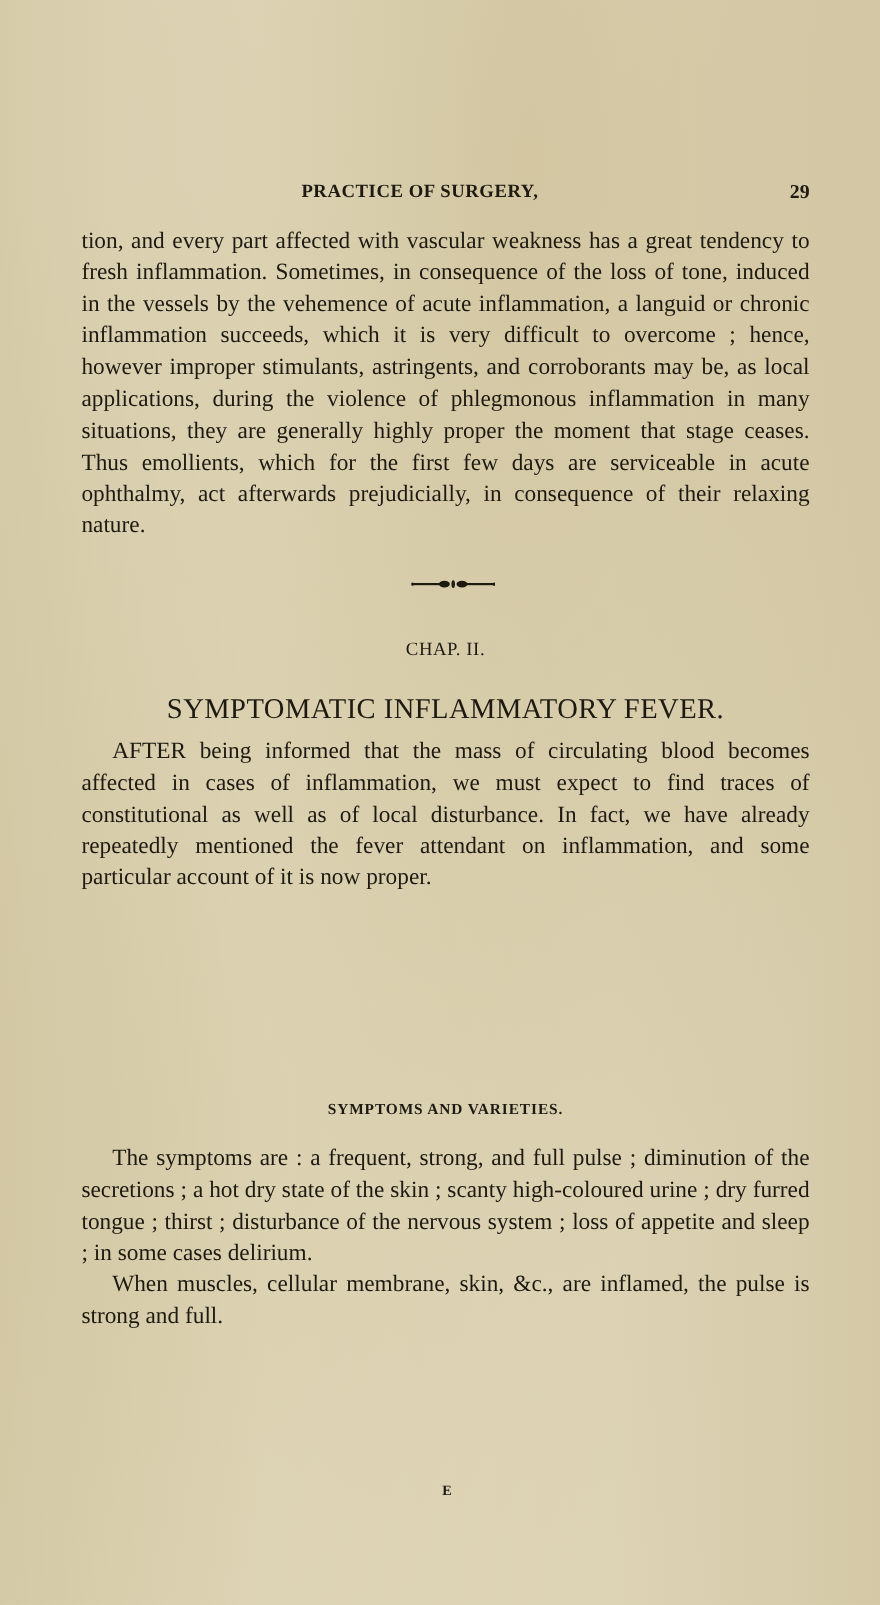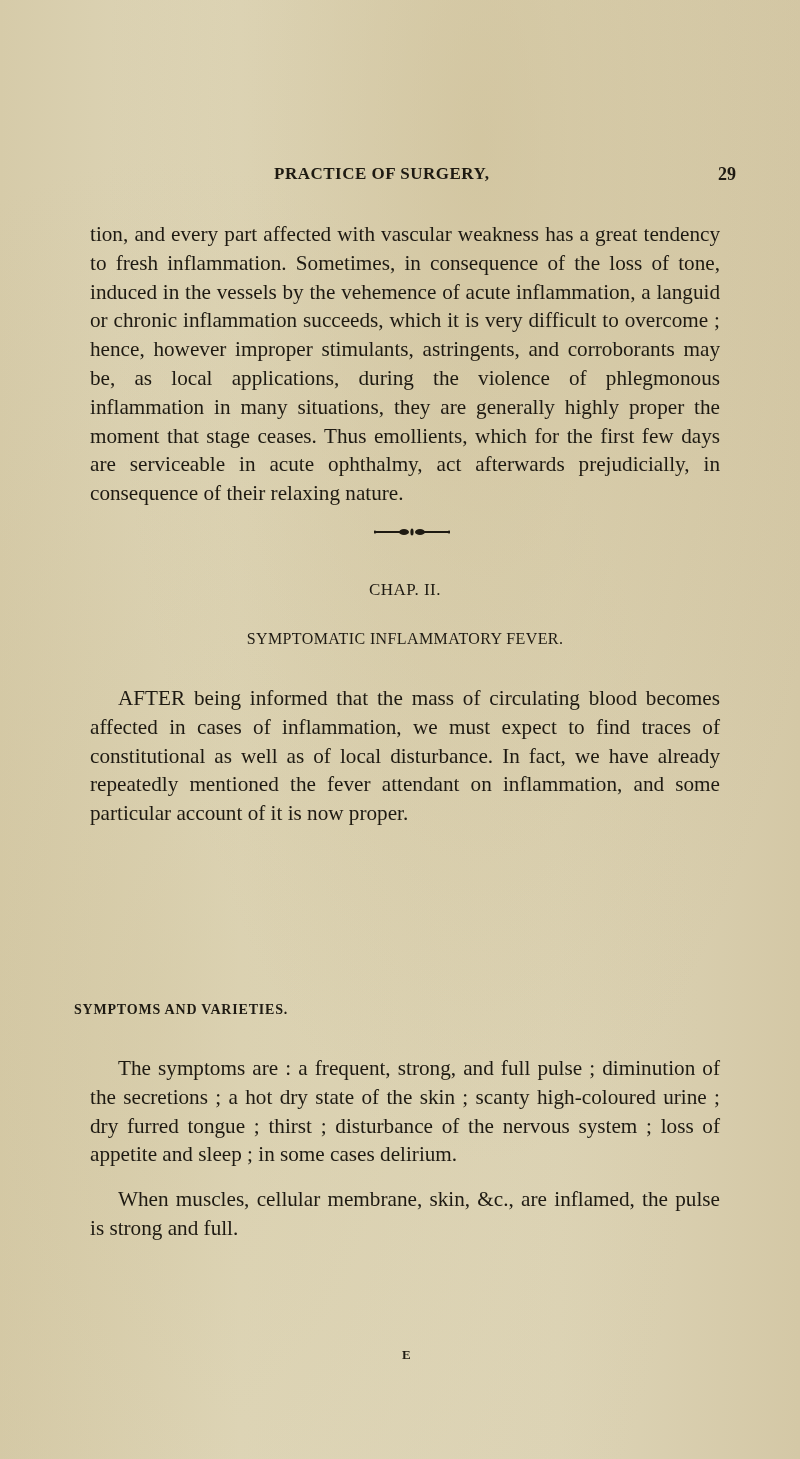--- a/index.html
+++ b/index.html
@@ -49,21 +49,21 @@
   }
   .text-block {
     position: absolute;
     left: 0;
     width: 662px;
     font-size: 21.2px;
     line-height: 28.8px;
     text-align: justify;
   }
   .text-block p {
-    margin: 16px;
+    margin: 0;
   }
   .indent { text-indent: 28px; }
   .block1 { top: 204px; }
   .ornament {
     position: absolute;
     top: 522px;
     left: 300px;
     width: 76px;
     height: 8px;
   }
@@ -76,29 +76,30 @@
     font-size: 17px;
     font-weight: normal;
     letter-spacing: 0.5px;
   }
   .chapter-title {
     position: absolute;
     top: 630px;
     left: 0;
     width: 662px;
     text-align: center;
-    font-size: 16px;
+    font-size: 26px;
     letter-spacing: 0.4px;
   }
   .block2 { top: 668px; }
   .section-head {
     position: absolute;
     top: 1002px;
     left: 0;
     width: 662px;
+    text-align: center;
     font-size: 14px;
     font-weight: bold;
     letter-spacing: 0.8px;
   }
   .block3 { top: 1038px; }
   .signature {
     position: absolute;
     top: 1347px;
     left: 328px;
     font-size: 13px;

